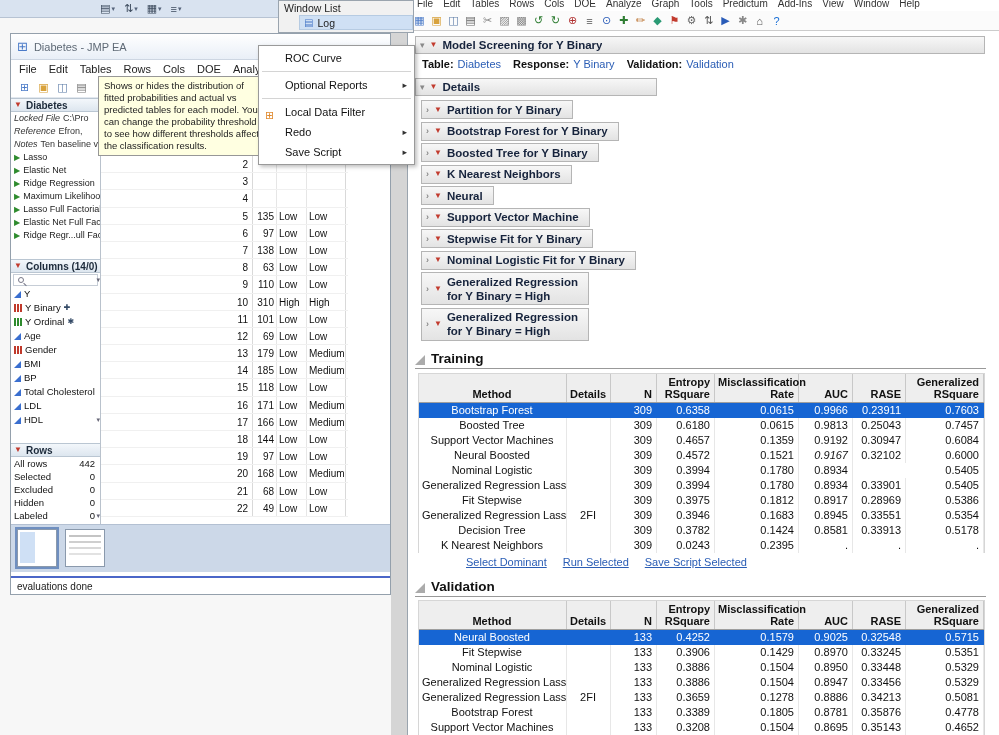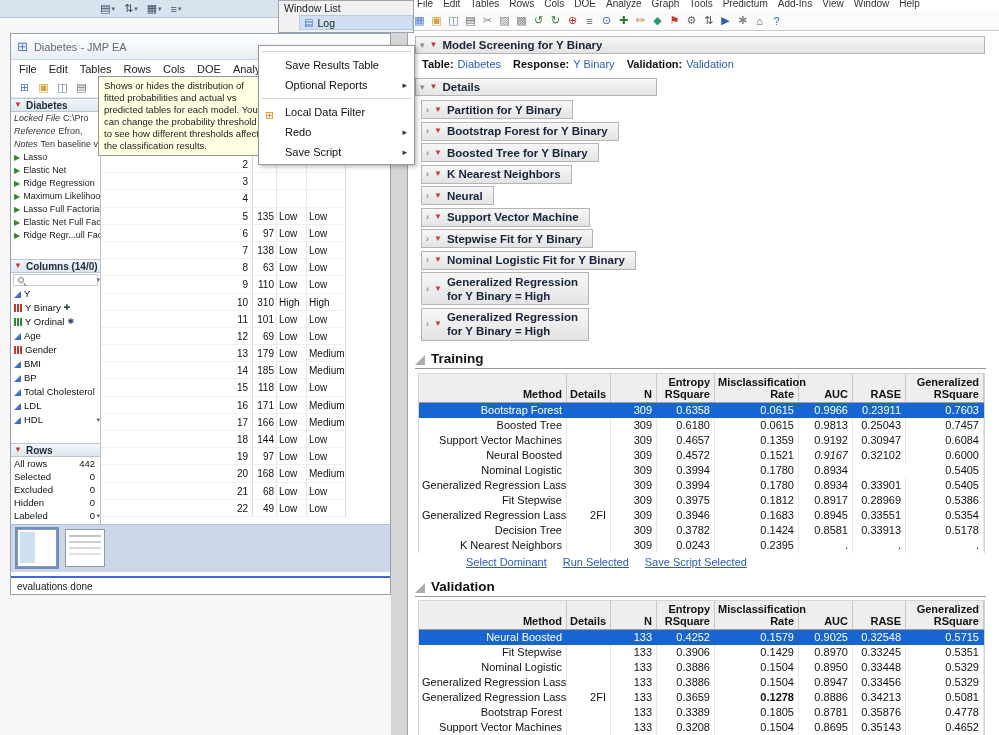--- a/index.html
+++ b/index.html
@@ -125,21 +125,21 @@
   .rpt-table{position:absolute;width:567px;border:1px solid #d6d6d6;border-bottom:none;font-size:11px;background:#fff}
   #rw-training-table{left:10px;top:373px}
   #rw-validation-table{left:10px;top:600px}
   .rt-head{display:flex;background:#eeeeee;border-bottom:1px solid #9e9e9e;min-height:27px}
   .rt-hcell{display:flex;flex-direction:column;justify-content:flex-end;padding:2px 4px 2px 3px;
     font-weight:bold;border-right:1px solid #c8c8c8;line-height:12px;color:#111}
   .rt-row{display:flex;height:15px;line-height:15px;color:#111}
   .rt-cell{padding:0 4px 0 3px;border-right:1px solid #e7e7e7;overflow:hidden;white-space:nowrap}
   .rt-row.sel{background:#1665d3;color:#fff}
   .rt-row.sel .rt-cell{border-right-color:#1665d3}
-  .al-r{text-align:right}.al-l{text-align:right}
+  .al-r{text-align:right}.al-l{text-align:center}
 
   #rw-links{position:absolute;left:58px;top:556px;font-size:11px}
   .rlink{color:#2a5db5;text-decoration:underline;margin-right:16px;cursor:pointer}
 </style>
 </head>
 <body>
 
 <div id="gap-strip"></div>
 
 <div id="top-strip">
@@ -454,22 +454,22 @@
         <div class="thumb-inner"></div>
       </div>
   </div>
   <div id="lw-divider"></div>
   <div id="lw-status">evaluations done</div>
 </div>
 
 <div id="tooltip">Shows or hides the distribution of fitted probabilities and actual vs predicted tables for each model. You can change the probability threshold to see how different thresholds affect the classification results.</div>
 
 <div id="context-menu">
+    <div class="cm-item"><span>ROC Curve</span></div>
     <div class="menu-sep"></div>
-    <div class="cm-item"><span>Save Results Table</span></div>
     <div class="cm-item"><span>Optional Reports</span><span class="cm-sub">▸</span></div>
     <div class="menu-sep"></div>
     <div class="cm-item"><span class="cm-ic" style="color: rgb(224, 137, 44);">⊞</span><span>Local Data Filter</span></div>
     <div class="cm-item"><span>Redo</span><span class="cm-sub">▸</span></div>
     <div class="cm-item"><span>Save Script</span><span class="cm-sub">▸</span></div>
   </div>
 
 <div id="right-window">
   <div id="rw-menubar">
       <span class="rmenu">File</span>
@@ -790,21 +790,21 @@
         <div class="rt-cell al-r" style="width: 84px;">0.1504</div>
         <div class="rt-cell al-r" style="width: 54px;">0.8947</div>
         <div class="rt-cell al-r" style="width: 53px;">0.33456</div>
         <div class="rt-cell al-r" style="width: 78px;">0.5329</div>
       </div>
       <div class="rt-row">
         <div class="rt-cell al-l" style="width: 148px;">Generalized Regression Lasso</div>
         <div class="rt-cell al-l" style="width: 44px;">2FI</div>
         <div class="rt-cell al-r" style="width: 46px;">133</div>
         <div class="rt-cell al-r" style="width: 58px;">0.3659</div>
-        <div class="rt-cell al-r" style="width: 84px; font-weight: bold;">0.1278</div>
+        <div class="rt-cell al-r" style="width: 84px;">0.1278</div>
         <div class="rt-cell al-r" style="width: 54px;">0.8886</div>
         <div class="rt-cell al-r" style="width: 53px;">0.34213</div>
         <div class="rt-cell al-r" style="width: 78px;">0.5081</div>
       </div>
       <div class="rt-row">
         <div class="rt-cell al-l" style="width: 148px;">Bootstrap Forest</div>
         <div class="rt-cell al-l" style="width: 44px;"></div>
         <div class="rt-cell al-r" style="width: 46px;">133</div>
         <div class="rt-cell al-r" style="width: 58px;">0.3389</div>
         <div class="rt-cell al-r" style="width: 84px;">0.1805</div>

